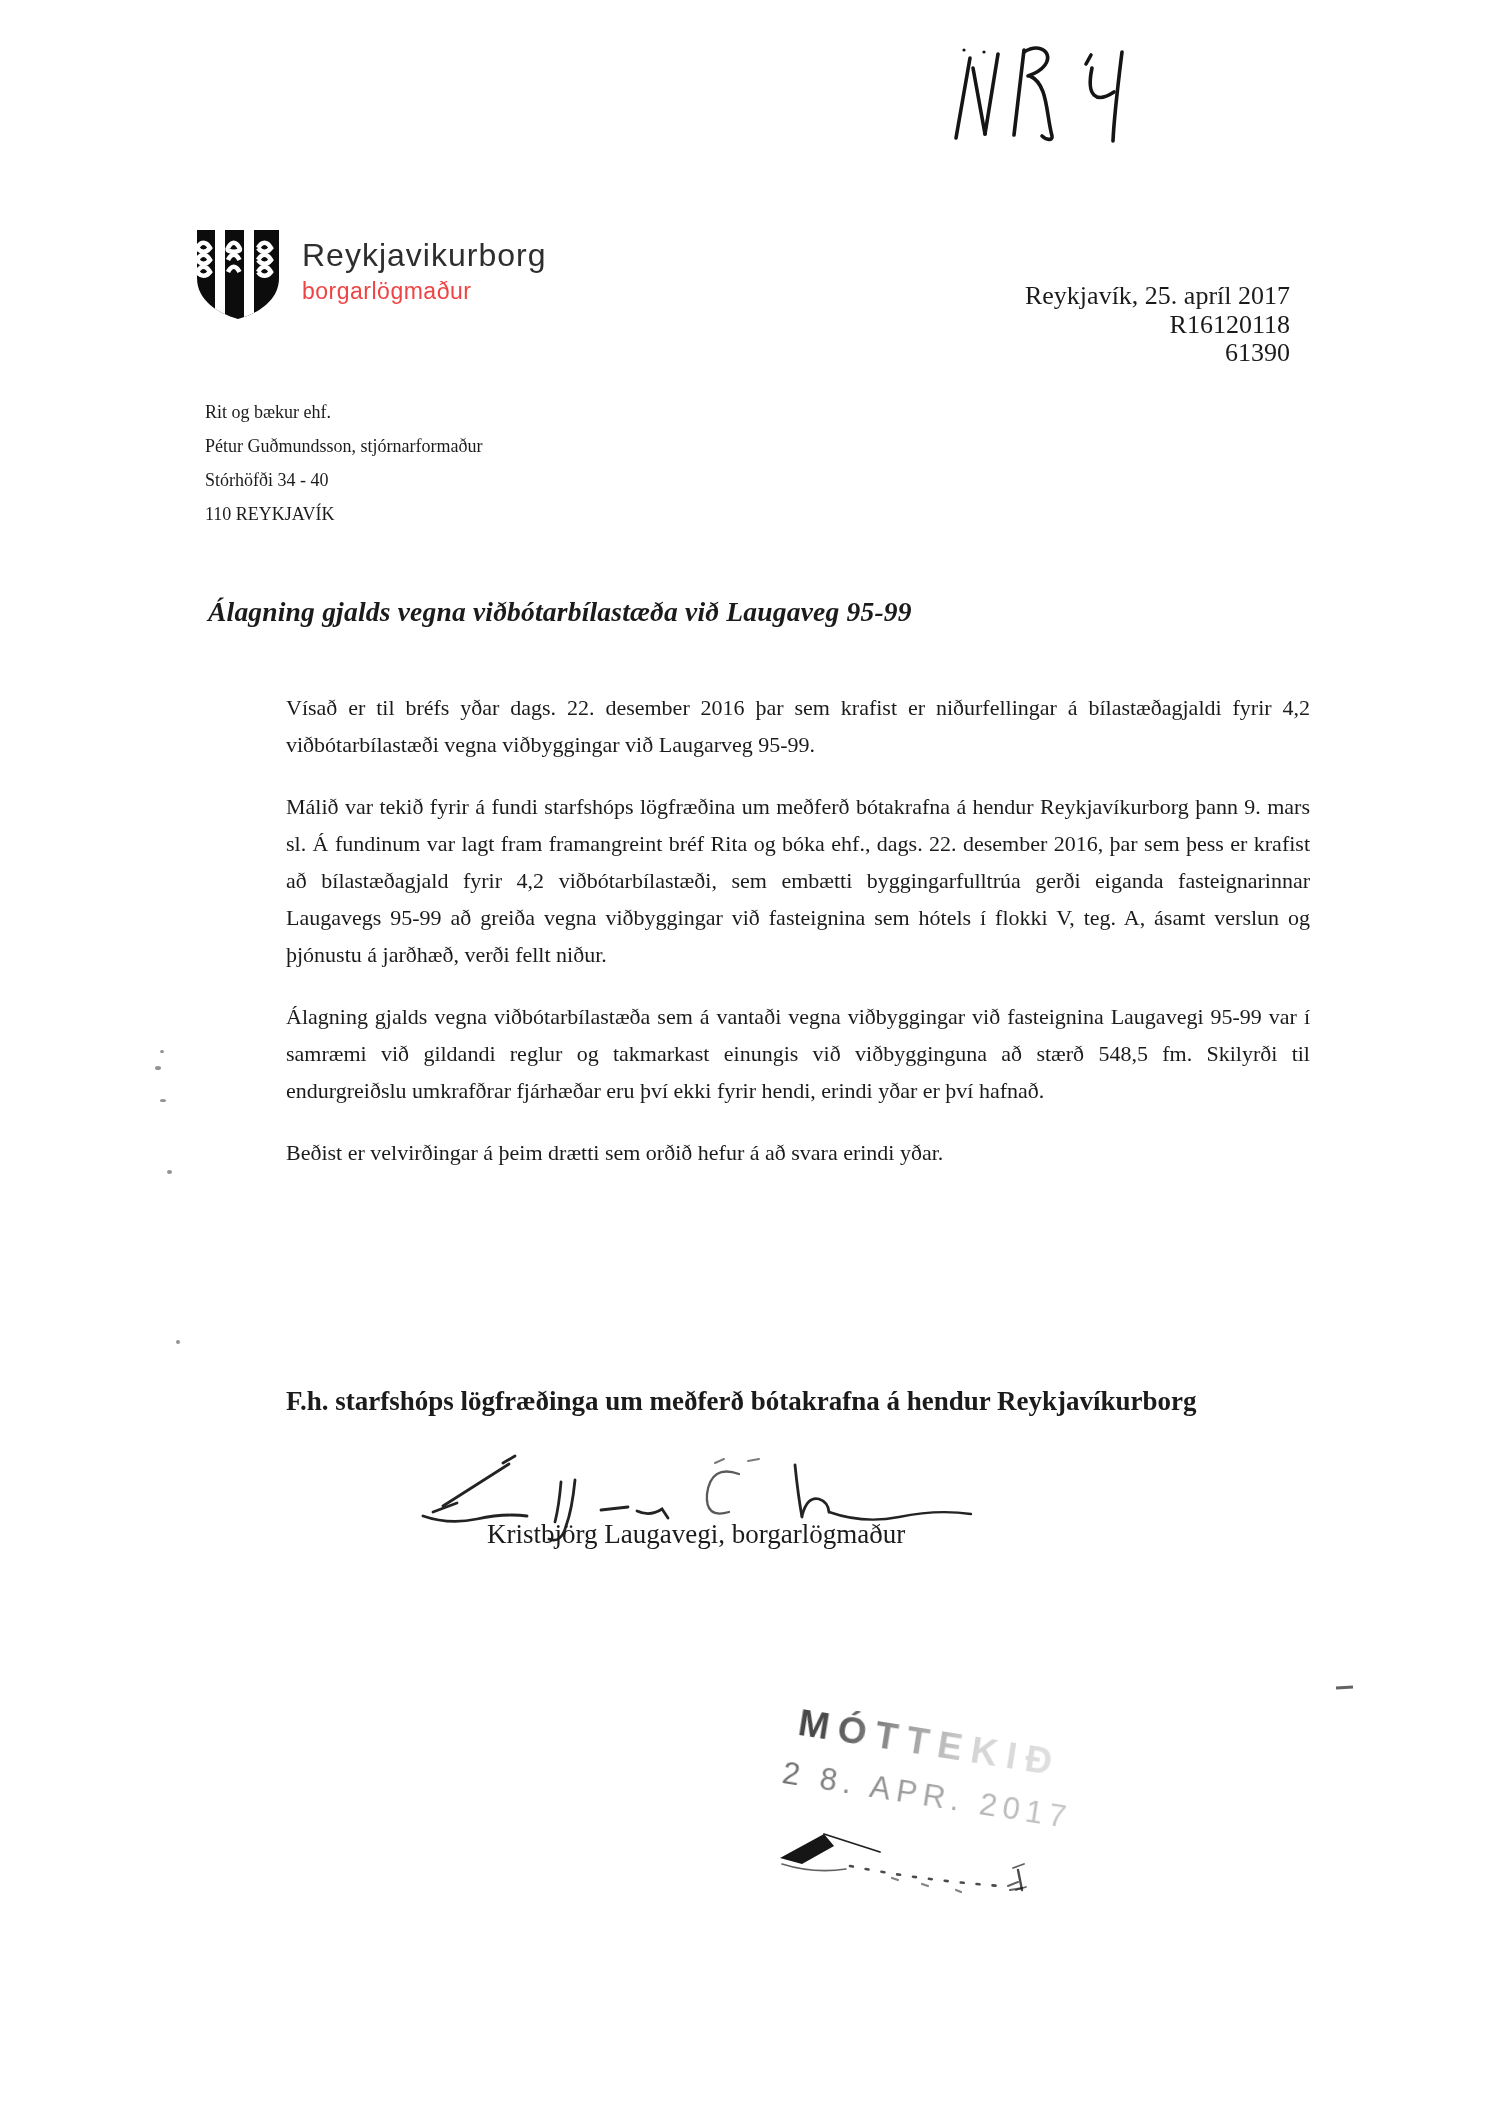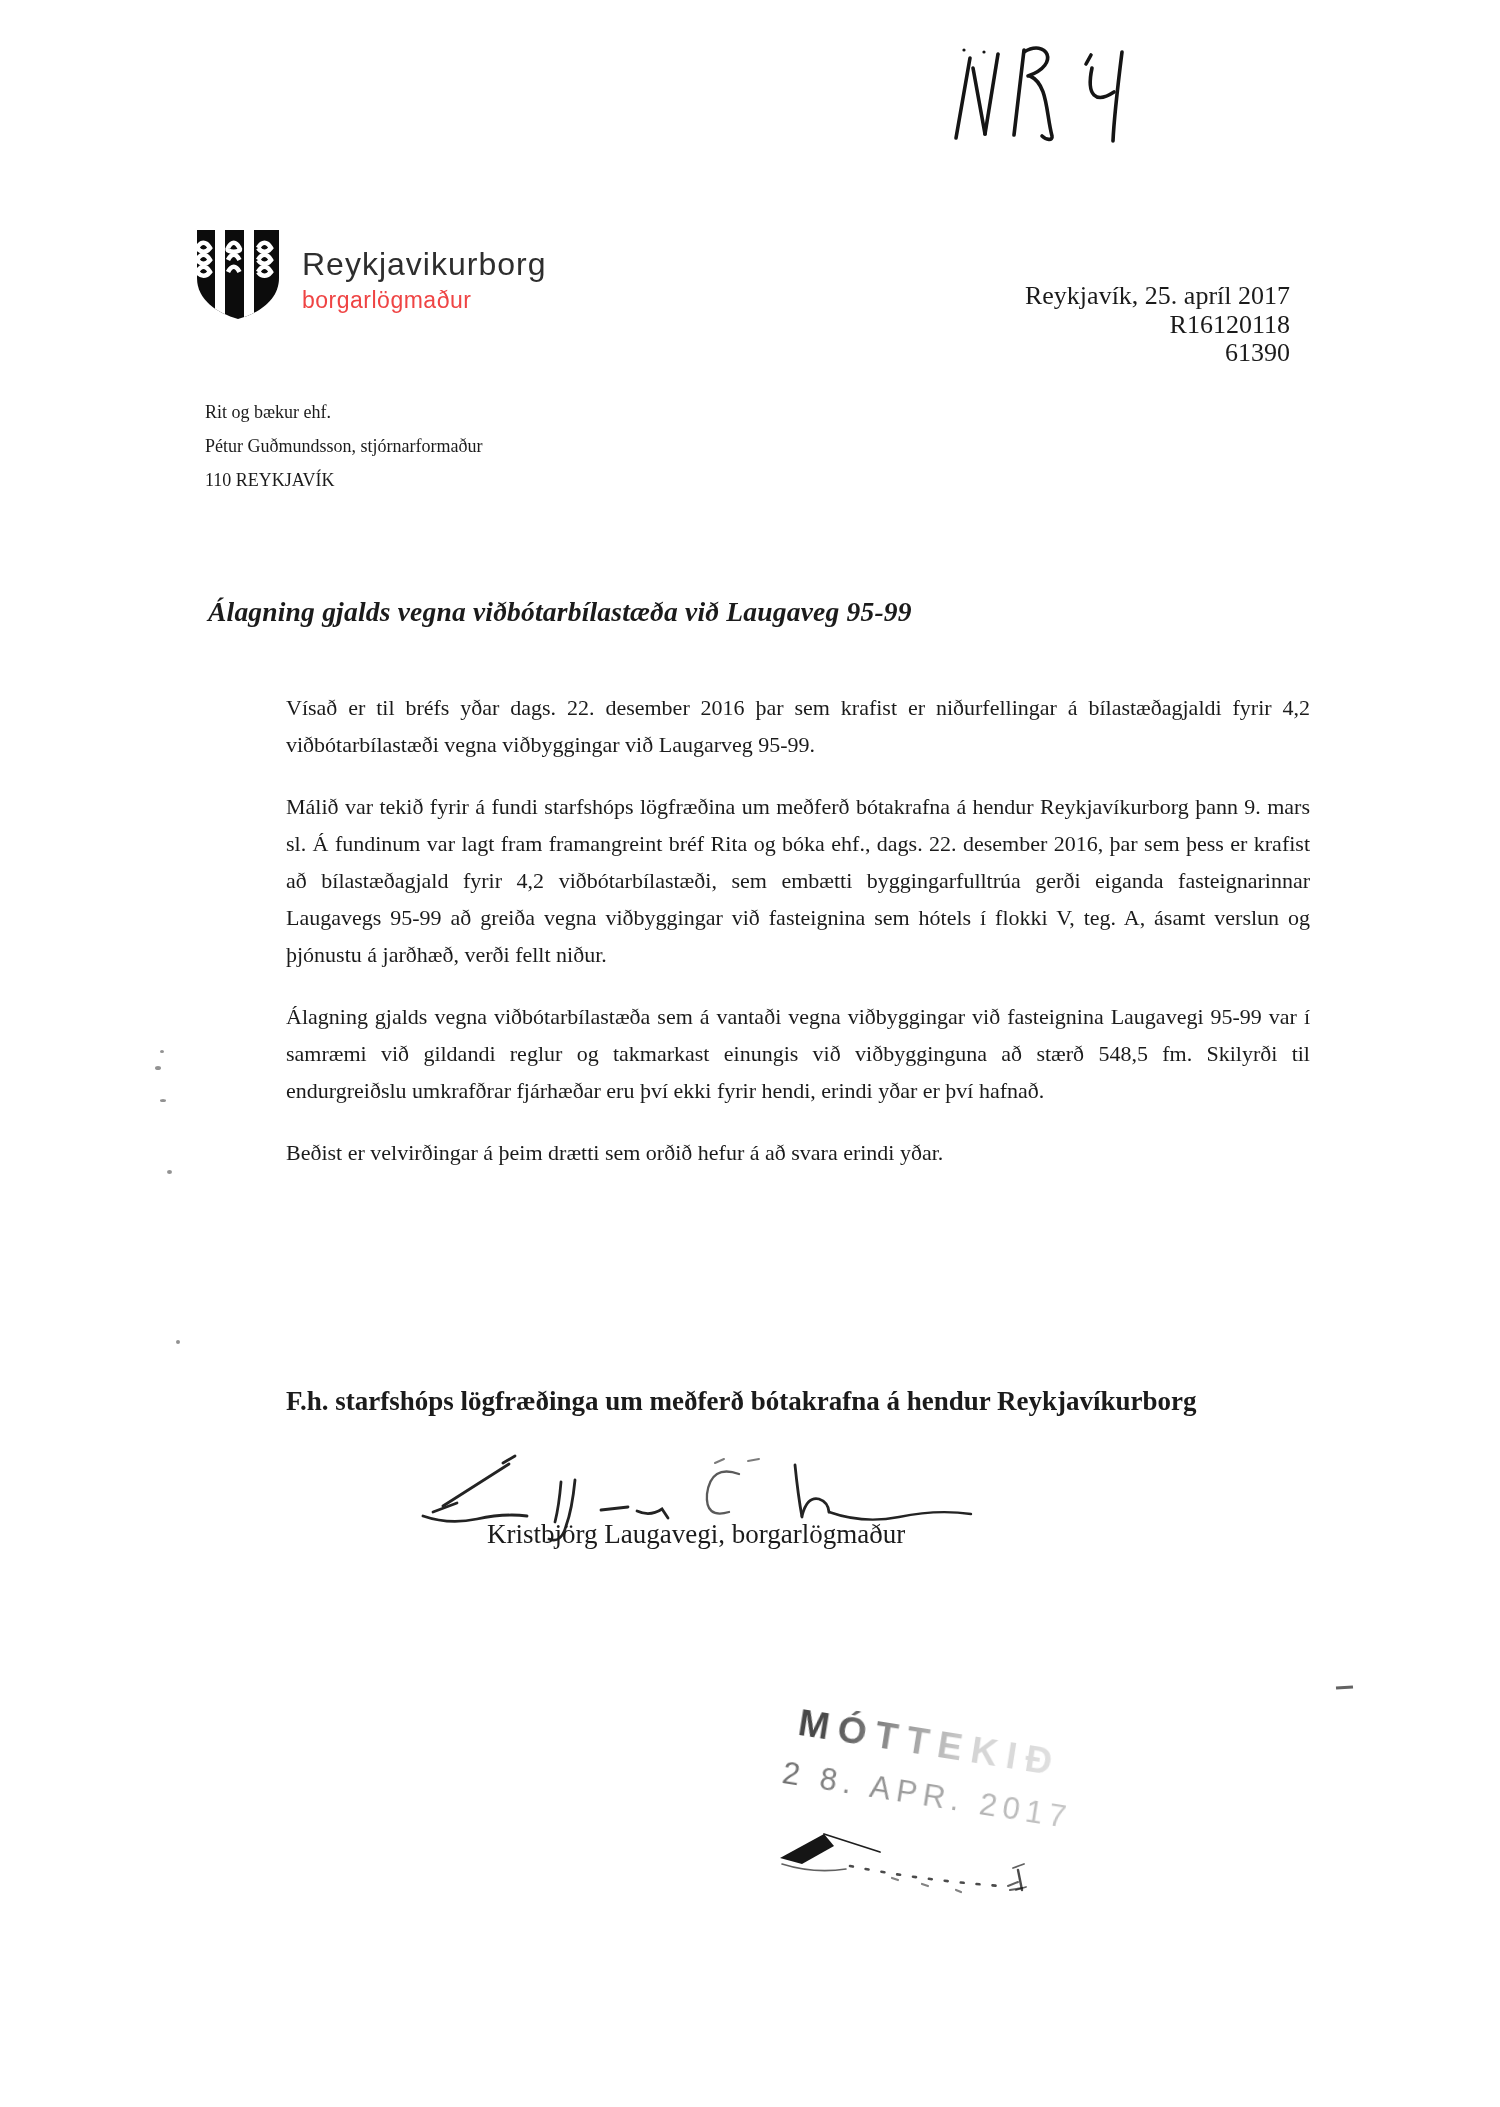--- a/index.html
+++ b/index.html
@@ -6,21 +6,21 @@
   .page{
     position:relative;width:1500px;height:2107px;background:#ffffff;
     margin:0 auto;overflow:hidden;
     font-family:"Liberation Serif", serif;color:#1b1b1b;
   }
   
   .nr-note{position:absolute;left:940px;top:38px;width:220px;height:115px;}
   .nr-note svg{width:100%;height:100%;}
 
   
-  .letterhead{position:absolute;left:192px;top:226px;display:flex;align-items:center;}
+  .letterhead{position:absolute;left:192px;top:226px;display:flex;align-items:flex-start;}
   .crest{width:92px;height:97px;flex:0 0 auto;}
   .lh-text{margin-left:18px;padding-top:12px;font-family:"Liberation Sans", sans-serif;}
   .org-name{font-size:32px;color:#2e2e2e;letter-spacing:1px;line-height:34px;}
   .org-dept{font-size:23px;font-weight:normal;color:#ef4444;margin-top:6px;letter-spacing:0.5px;}
 
   
   .meta{position:absolute;top:282px;right:210px;text-align:right;font-size:26px;line-height:28.5px;}
 
   
   .recipient{position:absolute;left:205px;top:395px;font-size:18px;line-height:34px;}
@@ -111,20 +111,21 @@
 
   <div class="meta">
     <div>Reykjavík, 25. apríl 2017</div>
     <div>R16120118</div>
     <div>61390</div>
   </div>
 
   <div class="recipient">
     <div>Rit og bækur ehf.</div>
     <div>Pétur Guðmundsson, stjórnarformaður</div>
+    <div>Stórhöfði 34 - 40</div>
     <div>110 REYKJAVÍK</div>
   </div>
 
   <div class="subject">Álagning gjalds vegna viðbótarbílastæða við Laugaveg 95-99</div>
 
   <div class="body-block">
     <p>Vísað er til bréfs yðar dags. 22. desember 2016 þar sem krafist er niðurfellingar á bílastæðagjaldi fyrir 4,2 viðbótarbílastæði vegna viðbyggingar við Laugarveg 95-99.</p>
     <p>Málið var tekið fyrir á fundi starfshóps lögfræðina um meðferð bótakrafna á hendur Reykjavíkurborg þann 9. mars sl. Á fundinum var lagt fram framangreint bréf Rita og bóka ehf., dags. 22. desember 2016, þar sem þess er krafist að bílastæðagjald fyrir 4,2 viðbótarbílastæði, sem embætti byggingarfulltrúa gerði eiganda fasteignarinnar Laugavegs 95-99 að greiða vegna viðbyggingar við fasteignina sem hótels í flokki V, teg. A, ásamt verslun og þjónustu á jarðhæð, verði fellt niður.</p>
     <p>Álagning gjalds vegna viðbótarbílastæða sem á vantaði vegna viðbyggingar við fasteignina Laugavegi 95-99 var í samræmi við gildandi reglur og takmarkast einungis við viðbygginguna að stærð 548,5 fm. Skilyrði til endurgreiðslu umkrafðrar fjárhæðar eru því ekki fyrir hendi, erindi yðar er því hafnað.</p>
     <p>Beðist er velvirðingar á þeim drætti sem orðið hefur á að svara erindi yðar.</p>

